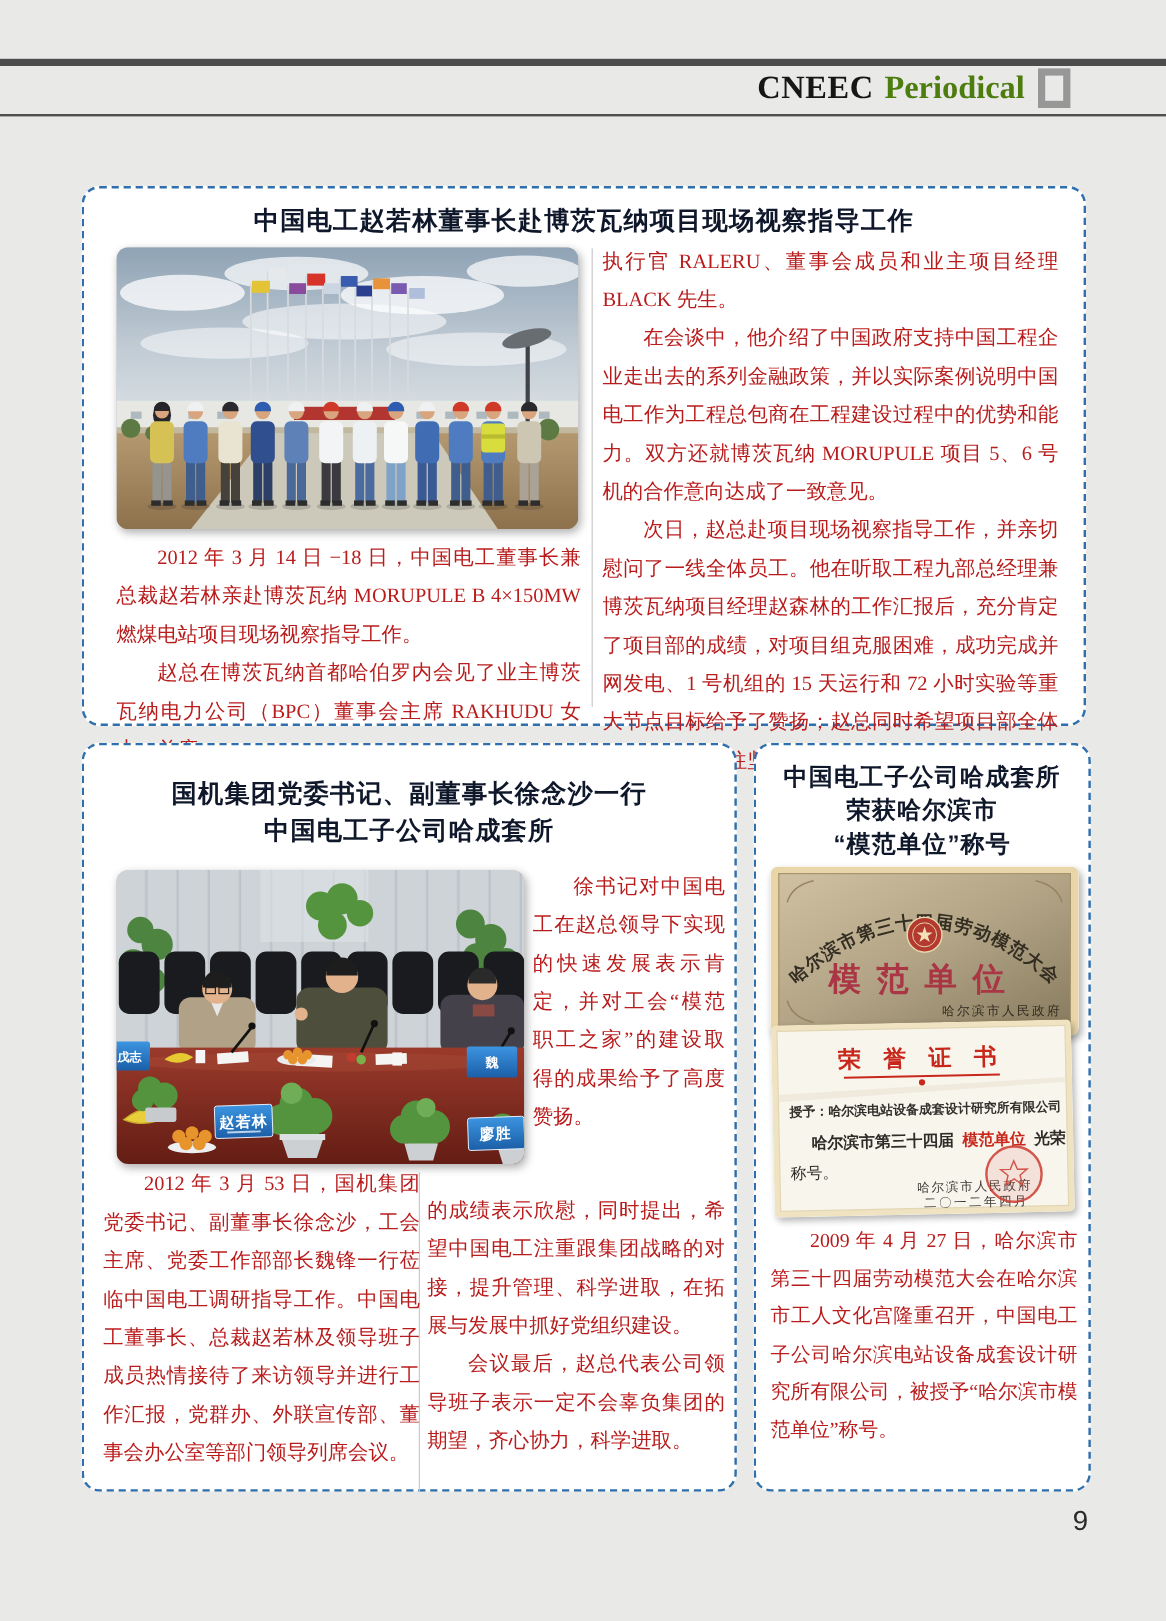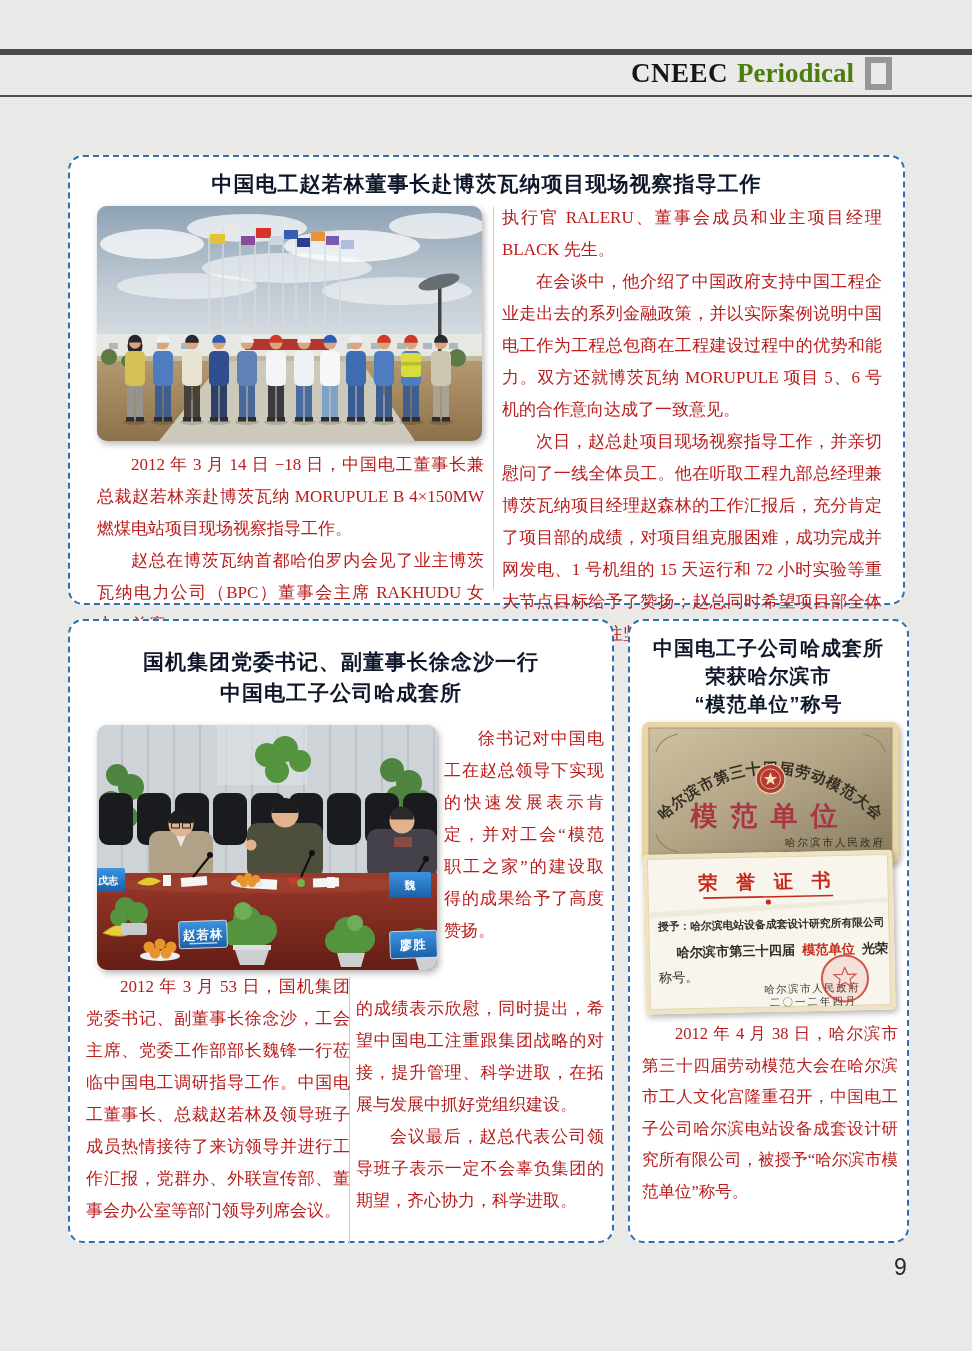--- a/index.html
+++ b/index.html
@@ -511,18 +511,18 @@
         <text x="215" y="141" text-anchor="end" font-size="10.5" fill="#3c3834" letter-spacing="1.5">哈尔滨市人民政府</text>
         <text x="212" y="154" text-anchor="end" font-size="10.5" fill="#3c3834" letter-spacing="2">二〇一二年四月</text>
         <g opacity="0.85">
           <circle cx="200" cy="128" r="23" fill="rgba(210,60,48,0.12)" stroke="#cc3a2e" stroke-width="2"></circle>
           <polygon points="200,117 203,124 211,124 205,129 207,137 200,132 193,137 195,129 189,124 197,124" fill="none" stroke="#cc3a2e" stroke-width="1.2"></polygon>
         </g>
       </svg>
     </div>
 
     <div id="award-paras">
-        <p class="para">2012 年 4 月 38 日，哈尔滨市第三十四届劳动模范大会在哈尔滨市工人文化宫隆重召开，中国电工子公司哈尔滨电站设备成套设计研究所有限公司，被授予“哈尔滨市模范单位”称号。</p>
+        <p class="para">2009 年 4 月 27 日，哈尔滨市第三十四届劳动模范大会在哈尔滨市工人文化宫隆重召开，中国电工子公司哈尔滨电站设备成套设计研究所有限公司，被授予“哈尔滨市模范单位”称号。</p>
       </div>
   </section>
 
   <div class="page-num">9</div>
 </div>
 
 </body></html>

